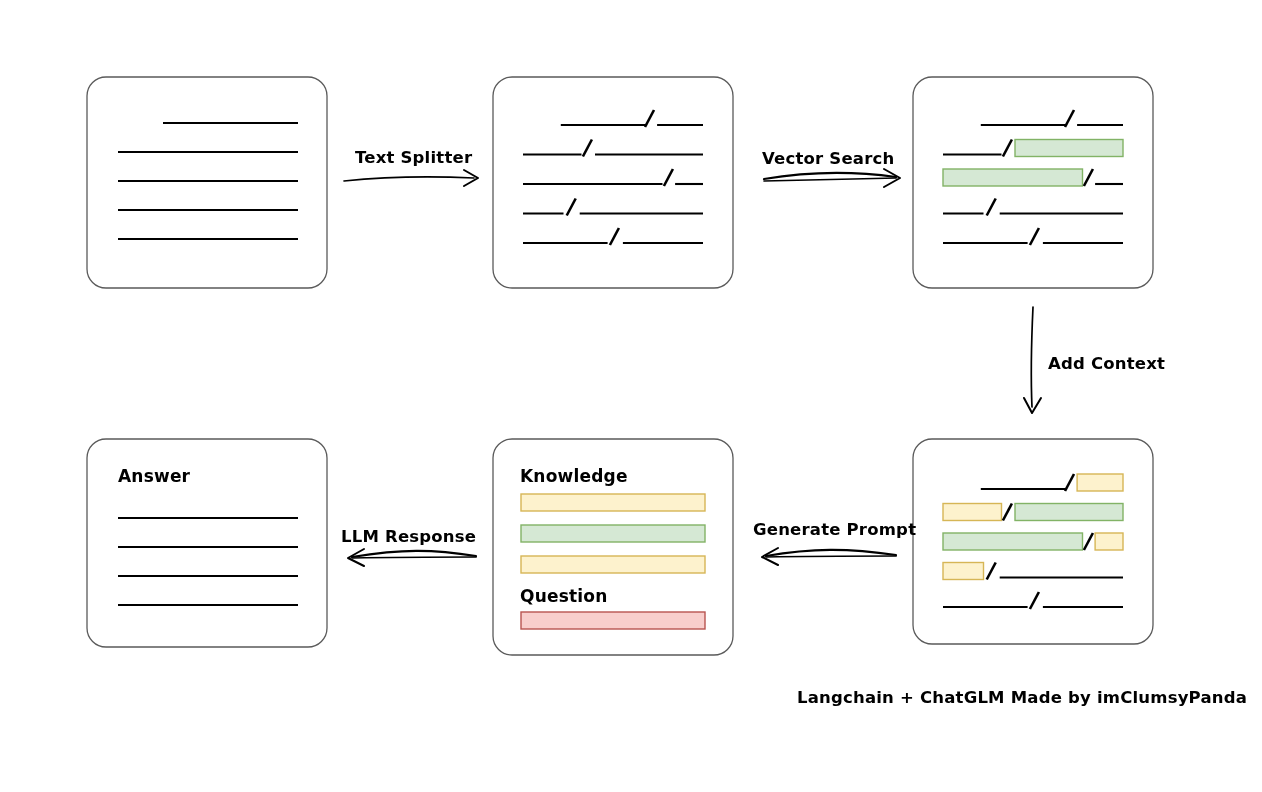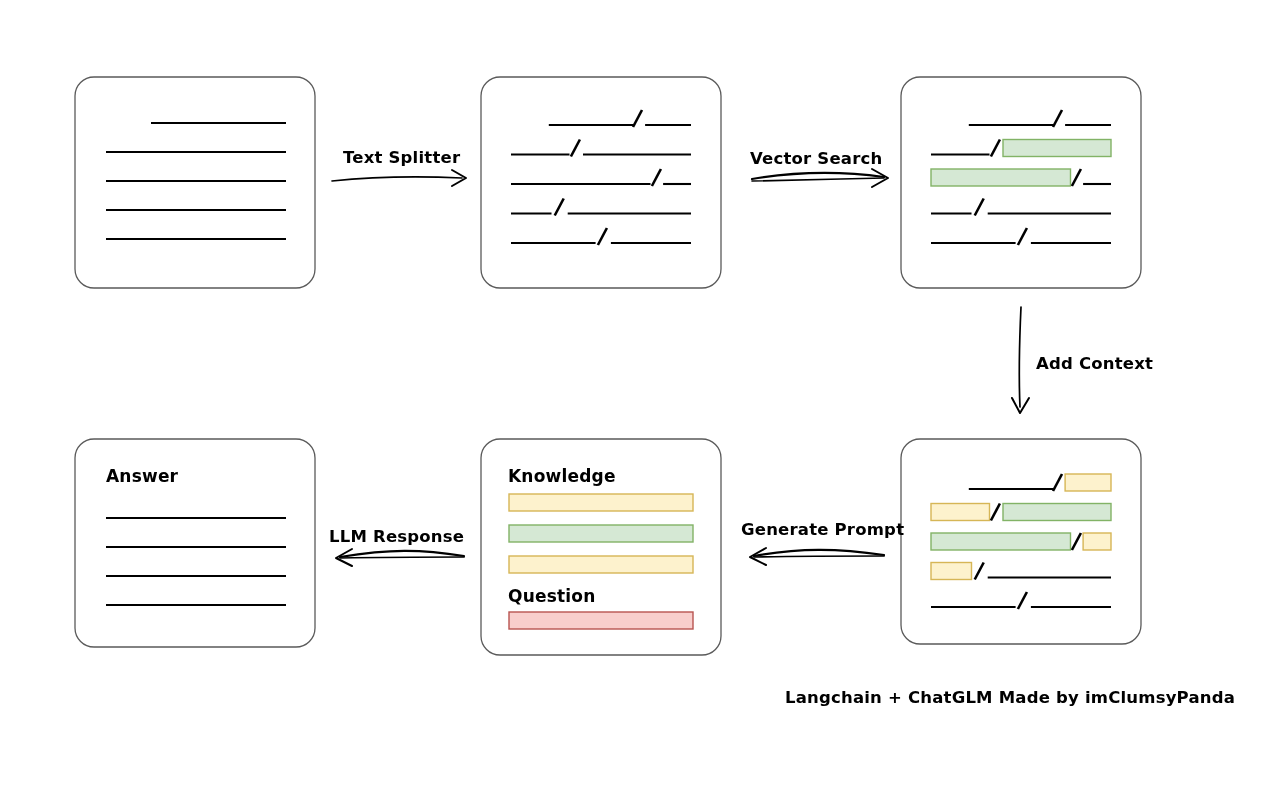--- a/index.html
+++ b/index.html
@@ -11,21 +11,21 @@
   body {
     width: 1262px;
     height: 792px;
     position: relative;
     overflow: hidden;
     font-family: "DejaVu Sans", "Liberation Sans", sans-serif;
     color: #000000;
   }
   #diagram-root {
     position: absolute;
-    left: 0; top: 0;
+    left: 12px; top: 0;
     width: 1102px;
     height: 792px;
     text-decoration: underline;
   }
   svg.diagram-canvas {
     position: absolute;
     left: 0; top: 0;
     width: 1262px;
     height: 792px;
     display: block;

